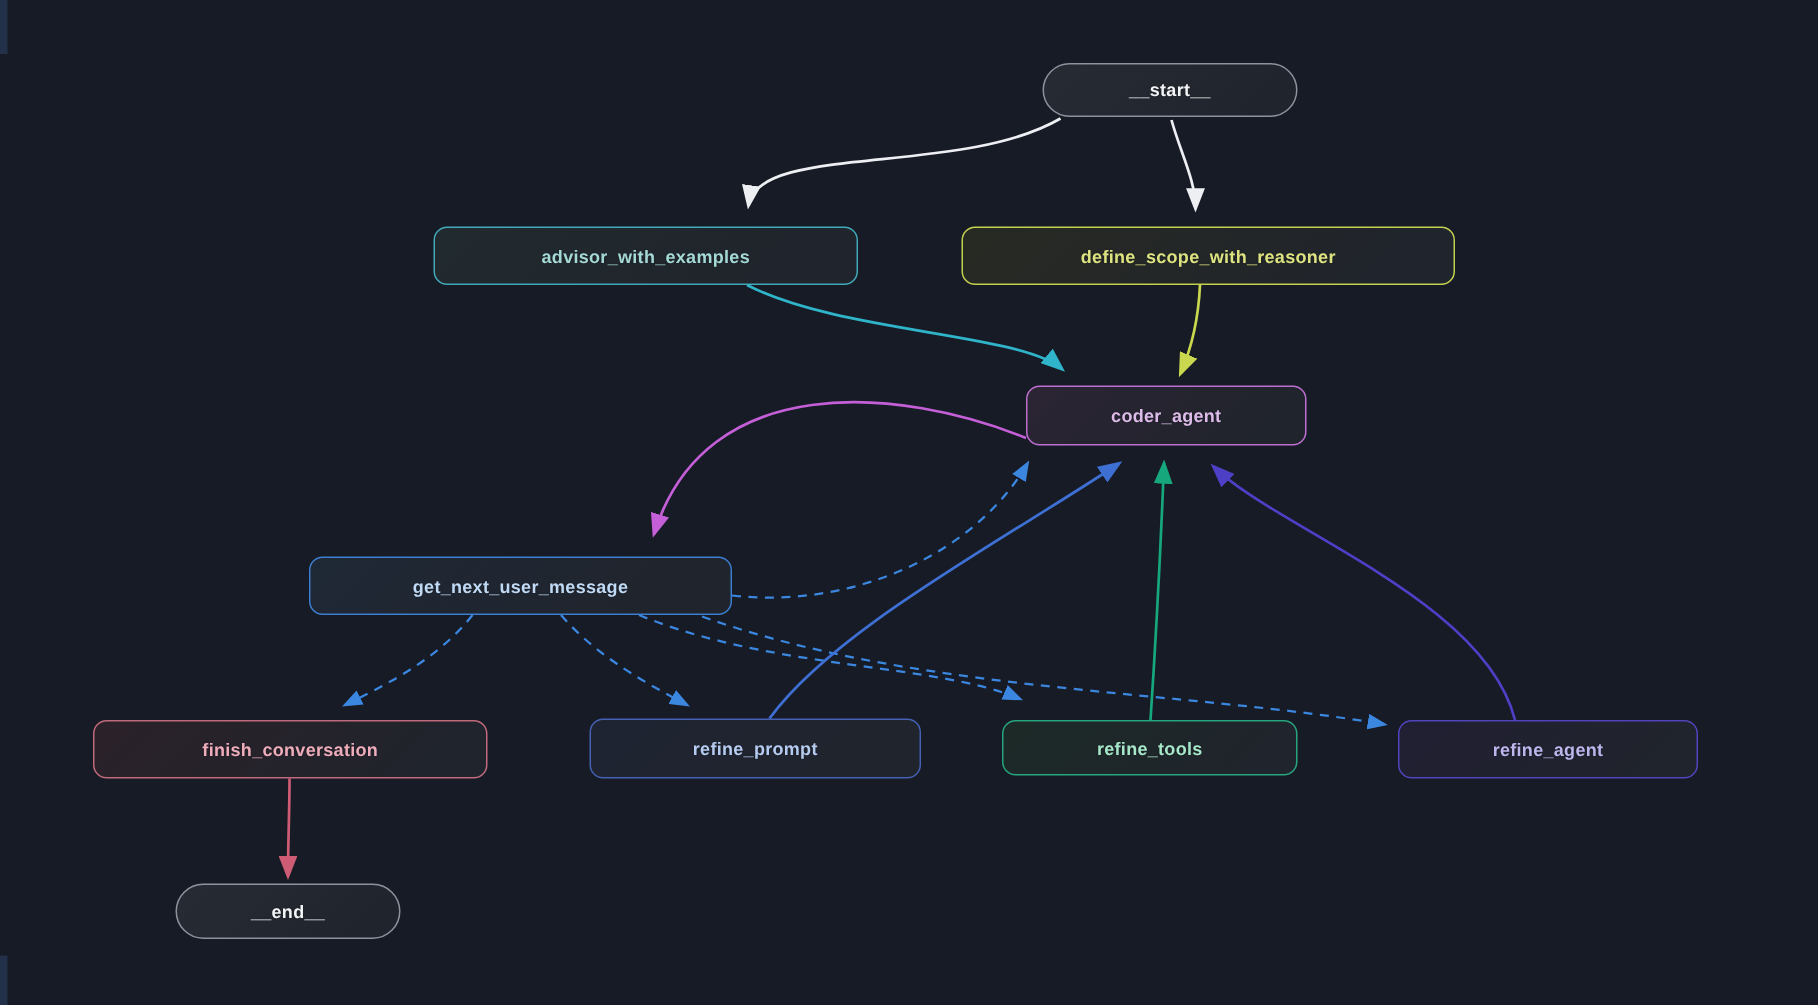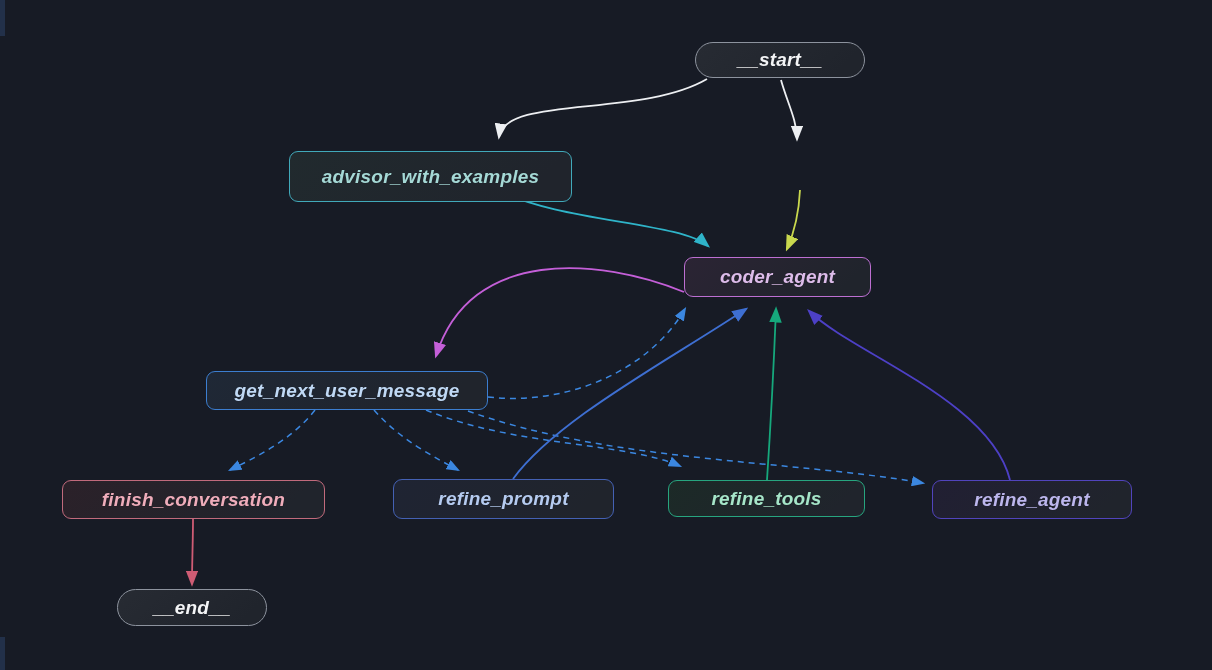--- a/index.html
+++ b/index.html
@@ -2,22 +2,22 @@
 <html><head>
 <meta charset="utf-8">
 <style>
   html,body{margin:0;padding:0;background:#171b25;width:1212px;height:670px;overflow:hidden;}
   #canvas{position:relative;width:1212px;height:670px;background:#171b25;
           font-family:"Liberation Sans",sans-serif;}
   #edges-layer{position:absolute;left:0;top:0;width:1212px;height:670px;}
   #nodes-layer{position:absolute;left:0;top:0;width:1212px;height:670px;}
   .node{position:absolute;display:flex;align-items:center;justify-content:center;
         box-sizing:border-box;border:1.6px solid #888;
-        font-weight:700;font-size:19px;letter-spacing:.2px;
-        text-shadow:0 0 1px rgba(0,0,0,.4);font-style:italic;}
+        font-weight:700;font-size:12px;letter-spacing:.2px;
+        text-shadow:0 0 1px rgba(0,0,0,.4);}
   .node.rect{border-radius:9px;}
   .node.pill{border-radius:19px;}
   .edge-accent{position:absolute;left:0;width:5px;background:#223049;}
   #accent-top{top:0;height:36px;}
   #accent-bottom{bottom:0;height:33px;}
 </style>
 </head>
 <body>
 
 <div id="canvas">
@@ -82,22 +82,25 @@
         <path d="M 513,479 C 556,420 666,362 746,309" fill="none" stroke="#3e6fd2" stroke-width="1.8" marker-end="url(#arrow-refine-prompt-to-coder)"></path>
         <path d="M 767,480 C 771,420 774,360 776,309" fill="none" stroke="#16a87c" stroke-width="1.8" marker-end="url(#arrow-refine-tools-to-coder)"></path>
         <path d="M 1010,480 C 990,400 852,353 809,311" fill="none" stroke="#4d40c6" stroke-width="1.8" marker-end="url(#arrow-refine-agent-to-coder)"></path>
         <path d="M 193,519 C 193,541 192,562 192,584" fill="none" stroke="#ce5c74" stroke-width="1.8" marker-end="url(#arrow-finish-to-end)"></path>
       </g>
   </svg>
   <div id="nodes-layer">
       <div class="node pill" style="left: 695px; top: 42px; width: 170px; height: 36px; border-color: rgb(141, 147, 158); color: rgb(243, 244, 246); background: linear-gradient(135deg, rgb(39, 43, 51) 0%, rgb(32, 36, 44) 85%);">
         <span>__start__</span>
       </div>
-      <div class="node rect" style="left: 289px; top: 151px; width: 283px; height: 51px; border-color: rgb(65, 169, 186); color: rgb(165, 217, 214); background: linear-gradient(135deg, rgb(33, 42, 46) 0%, rgb(32, 36, 44) 85%);">
+      <div class="node rect" style="left: 289px; top: 151px; width: 283px; height: 39px; border-color: rgb(65, 169, 186); color: rgb(165, 217, 214); background: linear-gradient(135deg, rgb(33, 42, 46) 0%, rgb(32, 36, 44) 85%);">
         <span>advisor_with_examples</span>
+      </div>
+      <div class="node rect" style="left: 641px; top: 151px; width: 329px; height: 39px; border-color: rgb(195, 209, 79); color: rgb(221, 227, 129); background: linear-gradient(135deg, rgb(39, 42, 34) 0%, rgb(32, 36, 44) 85%);">
+        <span>define_scope_with_reasoner</span>
       </div>
       <div class="node rect" style="left: 684px; top: 257px; width: 187px; height: 40px; border-color: rgb(189, 111, 210); color: rgb(221, 188, 234); background: linear-gradient(135deg, rgb(43, 36, 52) 0%, rgb(32, 36, 44) 85%); text-align: center;">
         <span>coder_agent</span>
       </div>
       <div class="node rect" style="left: 206px; top: 371px; width: 282px; height: 39px; border-color: rgb(60, 126, 208); color: rgb(192, 217, 245); background: linear-gradient(135deg, rgb(31, 40, 54) 0%, rgb(32, 36, 44) 85%);">
         <span>get_next_user_message</span>
       </div>
       <div class="node rect" style="left: 62px; top: 480px; width: 263px; height: 39px; border-color: rgb(193, 106, 124); color: rgb(239, 173, 187); background: linear-gradient(135deg, rgb(43, 33, 41) 0%, rgb(32, 36, 44) 85%);">
         <span>finish_conversation</span>
       </div>

